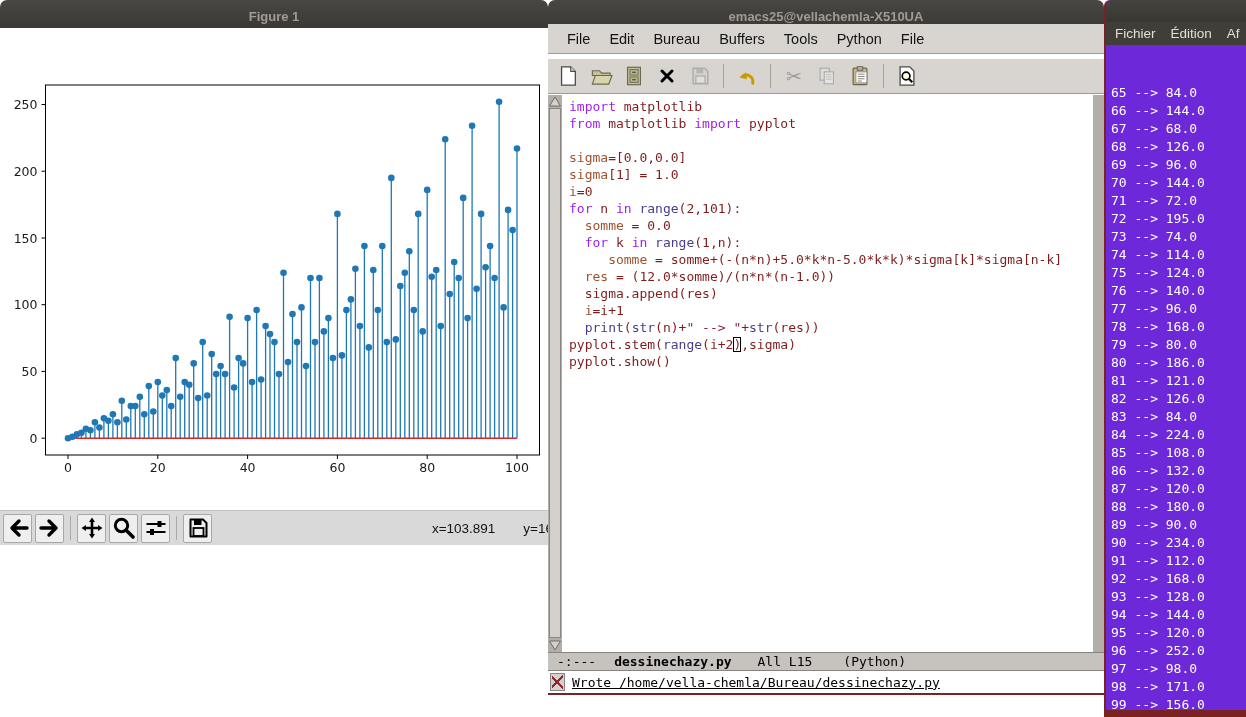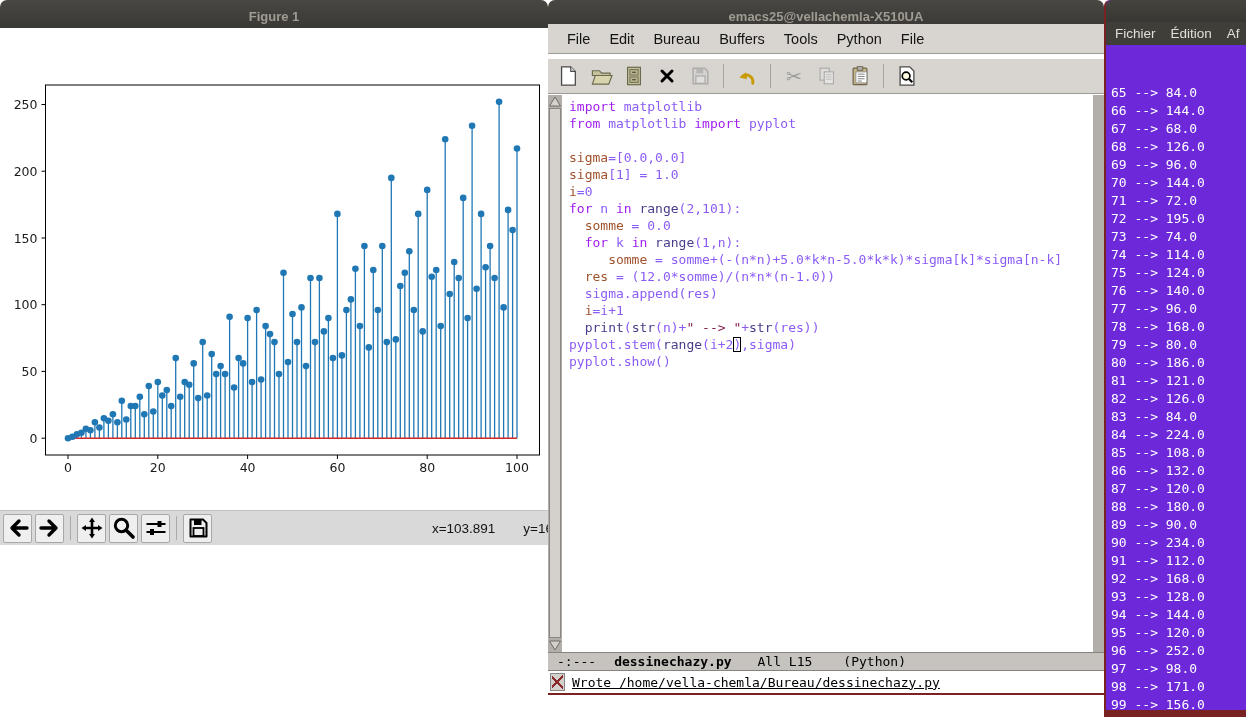--- a/index.html
+++ b/index.html
@@ -32,21 +32,21 @@
   .etb-icon{width:24px;height:24px;display:flex;align-items:center;justify-content:center;cursor:pointer;}
   .etb-sep{width:1px;height:24px;background:#a5a19b;margin:0 2px;}
   #emacs-scrollbar{position:absolute;left:0;top:95px;width:14px;height:557px;background:#b2afaa;}
   #emacs-sb-thumb{position:absolute;left:1px;right:1px;top:13px;bottom:14px;background:#d4d1cc;
                   border:1px solid #898681;}
   #emacs-text{position:absolute;left:14px;top:95px;width:530px;height:557px;background:#fff;
               font-family:"DejaVu Sans Mono",monospace;font-size:13px;line-height:17px;
               padding:3px 0 0 7px;box-sizing:border-box;overflow:hidden;white-space:pre;}
   #emacs-right-strip{position:absolute;right:0;top:95px;width:11px;height:557px;background:#b2afaa;}
   .tk-k{color:#a020f0;} .tk-b{color:#483d8b;} .tk-v{color:#a0522d;}
-  .tk-s{color:#8b2252;} .tk-p{color:#8b5cf6;}
+  .tk-s{color:#8b2252;} .tk-p{color:#7f1d1d;}
   .tk-cur{outline:1px solid #000;outline-offset:-1px;}
   #emacs-modeline{position:absolute;left:0;top:652px;width:100%;height:19px;background:#c6c3be;
                   border-top:1px solid #87847f;border-bottom:1px solid #87847f;
                   font-family:"DejaVu Sans Mono",monospace;font-size:13px;color:#000;
                   display:flex;align-items:center;box-sizing:border-box;padding-left:9px;}
   #emacs-echo{position:absolute;left:0;top:671px;width:100%;height:22px;background:#fff;
               font-family:"DejaVu Sans Mono",monospace;font-size:13px;color:#000;
               display:flex;align-items:center;gap:7px;padding-left:2px;box-sizing:border-box;text-decoration:underline;}
   #echo-icon{width:13px;height:16px;background:#d4d1cc;border:1px solid #888;position:relative;flex:0 0 auto;}
   #echo-icon:before,#echo-icon:after{content:"";position:absolute;left:1px;right:1px;top:1px;bottom:1px;}

